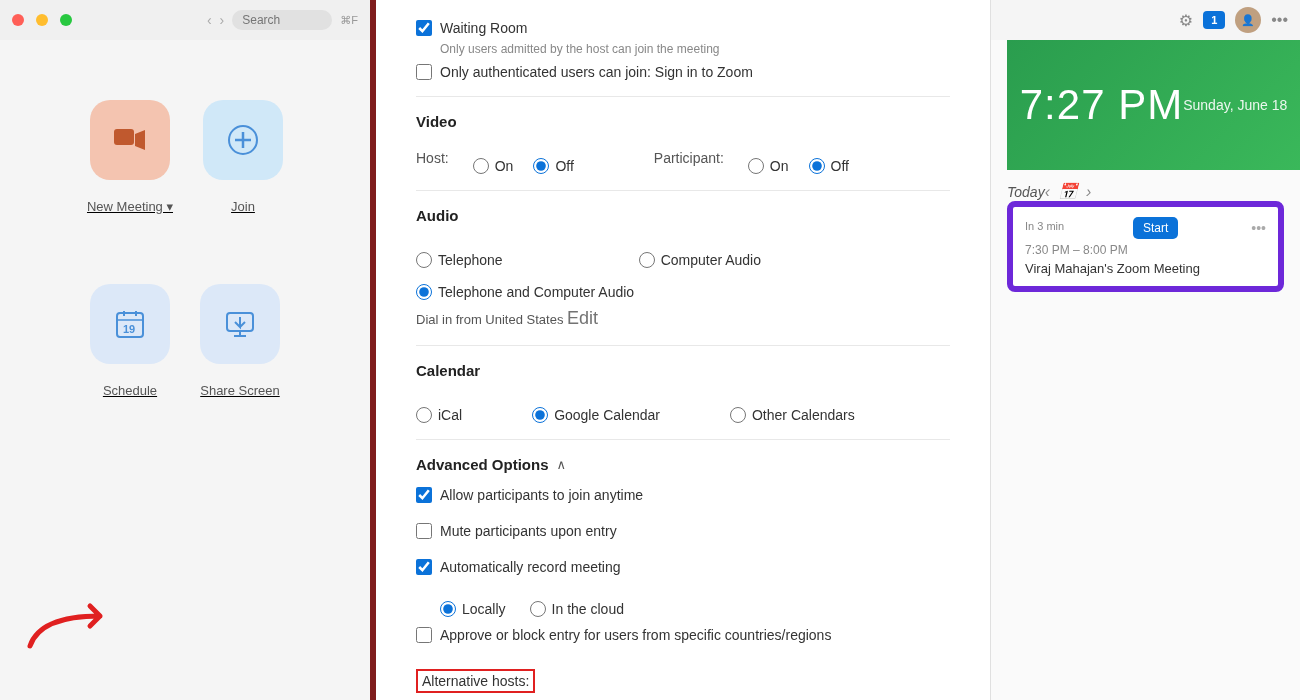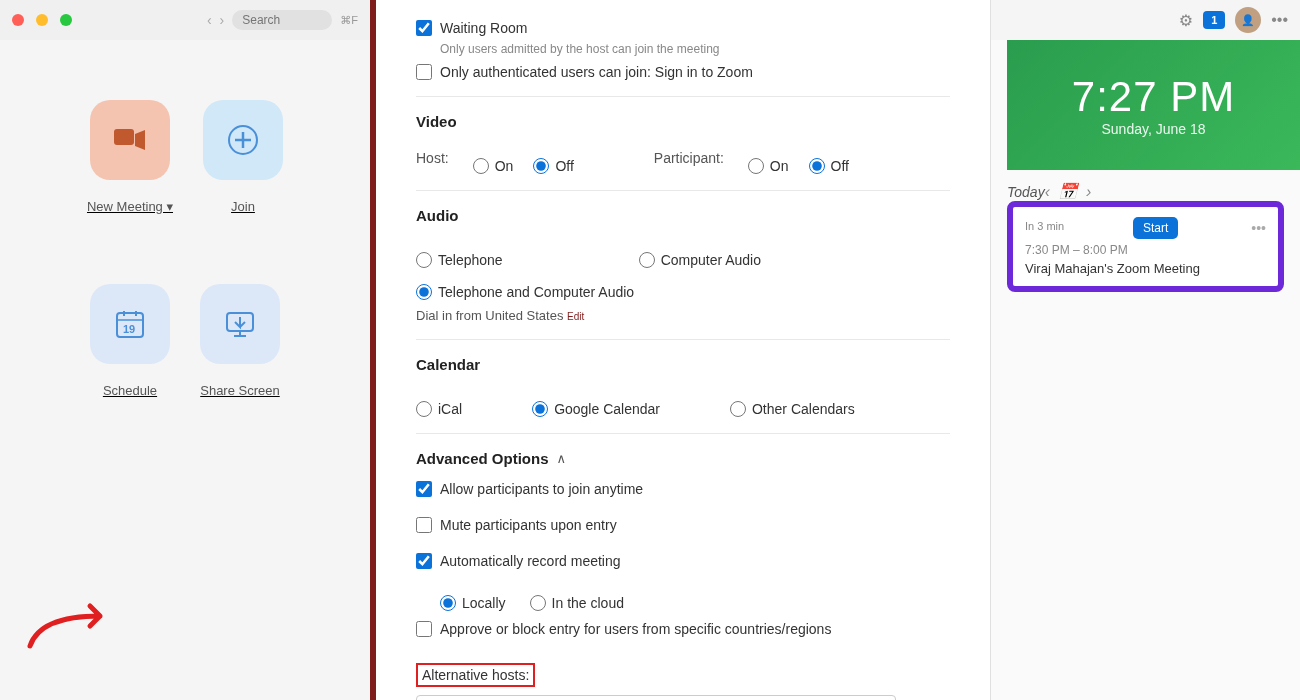--- a/index.html
+++ b/index.html
@@ -158,24 +158,24 @@
       margin-bottom: 10px;
     }
 
     .dial-in-row {
       font-size: 13px;
       color: #555;
       margin-top: 4px;
     }
 
     .edit-link {
-      color: #7f1d1d;
+      color: #737373;
       cursor: pointer;
       text-decoration: none;
-      font-size: 10px;
+      font-size: 18px;
     }
 
     
     .calendar-options {
       display: flex;
       align-items: center;
       gap: 30px;
       flex-wrap: wrap;
     }
 
@@ -280,21 +280,21 @@
       flex-direction: column;
       flex-shrink: 0;
     }
 
     .right-top {
       background: linear-gradient(135deg, #2a9d4e, #3ab85a);
       height: 130px;
       display: flex;
       align-items: center;
       justify-content: center;
-      flex-direction: column;
+      flex-direction: row;
       margin-left: 16px;
     }
 
     .time-display {
       font-size: 42px;
       color: white;
       font-weight: 300;
       letter-spacing: 1px;
     }
 

